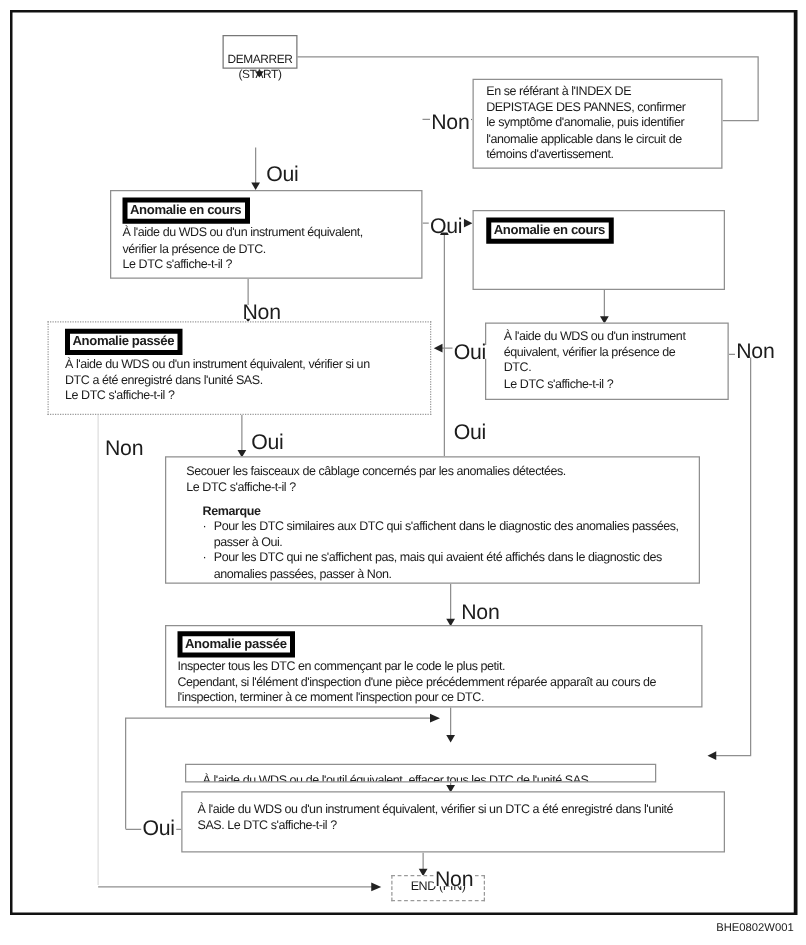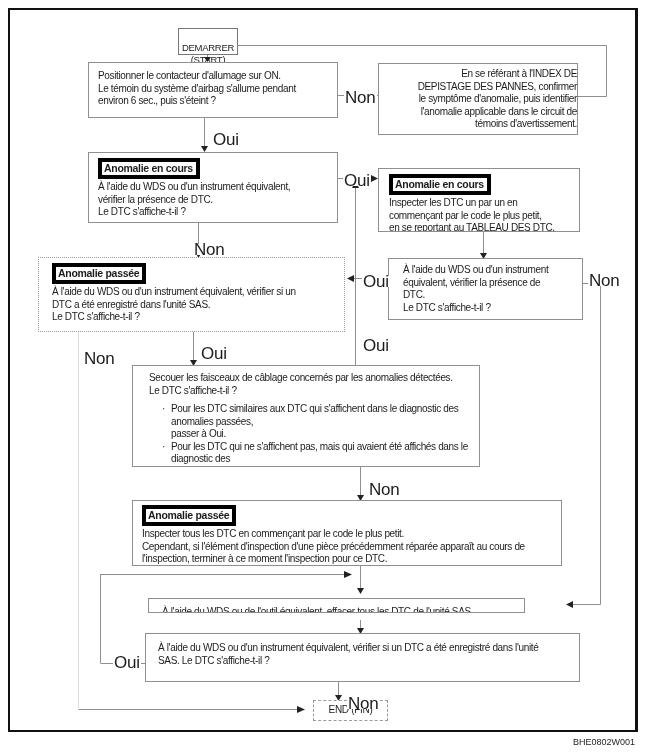--- a/index.html
+++ b/index.html
@@ -94,87 +94,80 @@
       <polygon points="357,628 364,628 360.5,634"></polygon>
       <polygon points="335,695 342,695 338.5,701"></polygon>
     </g>
   </svg>
 
   <div class="startnode">
     <span style="white-space:pre-line;">DEMARRER
 (START)</span>
   </div>
 
-  <div class="node" style="left:88px;top:62px;width:250px;height:56px;padding:7px 0 0 9px;">
-    <div class="body">Positionner le contacteur d'allumage sur ON.
-Le témoin du système d'airbag s'allume pendant
-environ 6 sec., puis s'éteint ?</div>
-  </div>
 
-  <div class="node" style="left:378px;top:63px;width:200px;height:72px;padding:4px 0 17px 10px;text-align:right;">
+  <div class="node" style="left:378px;top:63px;width:200px;height:72px;padding:4px 0 17px 10px;">
     <div class="body">En se référant à l'INDEX DE
 DEPISTAGE DES PANNES, confirmer
 le symptôme d'anomalie, puis identifier
 l'anomalie applicable dans le circuit de
 témoins d'avertissement.</div>
   </div>
 
   <div class="node" style="left:88px;top:152px;width:250px;height:71px;padding:5px 0 0 9px;">
     <span class="titlebox">Anomalie en cours</span>
     <div class="body">À l'aide du WDS ou d'un instrument équivalent,
 vérifier la présence de DTC.
 Le DTC s'affiche-t-il ?</div>
   </div>
 
   <div class="node" style="left:378px;top:168px;width:202px;height:64px;padding:5px 0 0 10px;">
     <span class="titlebox">Anomalie en cours</span>
-    <div class="body">Inspecter les DTC un par un en
-commençant par le code le plus petit,
-en se reportant au TABLEAU DES DTC.</div>
   </div>
 
   <div class="node" style="left:38px;top:257px;width:307px;height:75px;padding:5px 0 0 13px;border-style:dotted;border-color:#9a9a9a;">
     <span class="titlebox">Anomalie passée</span>
     <div class="body">À l'aide du WDS ou d'un instrument équivalent, vérifier si un
 DTC a été enregistré dans l'unité SAS.
 Le DTC s'affiche-t-il ?</div>
   </div>
 
   <div class="node" style="left:388px;top:258px;width:195px;height:62px;padding:5px 0 0 14px;">
     <div class="body">À l'aide du WDS ou d'un instrument
 équivalent, vérifier la présence de
 DTC.
 Le DTC s'affiche-t-il ?</div>
   </div>
 
-  <div class="node" style="left:132px;top:365px;width:348px;height:102px;padding:6px 0 0 16px;">
+  <div class="node" style="left:132px;top:365px;width:428px;height:102px;padding:6px 0 0 16px;">
     <div class="body">Secouer les faisceaux de câblage concernés par les anomalies détectées.
 Le DTC s'affiche-t-il ?</div>
     <div class="note">
+      <div class="note-title">Remarque</div>
       <div class="bullet">
         <span class="dot">·</span>
         <span class="txt">Pour les DTC similaires aux DTC qui s'affichent dans le diagnostic des anomalies passées,
 passer à Oui.</span>
       </div>
       <div class="bullet">
         <span class="dot">·</span>
         <span class="txt">Pour les DTC qui ne s'affichent pas, mais qui avaient été affichés dans le diagnostic des
 anomalies passées, passer à Non.</span>
       </div>
     </div>
   </div>
 
   <div class="node" style="left:132px;top:500px;width:430px;height:66px;padding:4px 0 0 9px;">
     <span class="titlebox">Anomalie passée</span>
     <div class="body">Inspecter tous les DTC en commençant par le code le plus petit.
 Cependant, si l'élément d'inspection d'une pièce précédemment réparée apparaît au cours de
 l'inspection, terminer à ce moment l'inspection pour ce DTC.</div>
   </div>
 
-  <div class="node" style="left:148px;top:598px;width:377px;height:15px;padding:7px 0 0 13px;text-decoration:underline;">
+  <div class="node" style="left:148px;top:611px;width:377px;height:15px;padding:7px 0 0 13px;text-decoration:underline;">
     <div class="body">À l'aide du WDS ou de l'outil équivalent, effacer tous les DTC de l'unité SAS.</div>
   </div>
 
   <div class="node" style="left:145px;top:633px;width:435px;height:49px;padding:8px 0 0 12px;">
     <div class="body">À l'aide du WDS ou d'un instrument équivalent, vérifier si un DTC a été enregistré dans l'unité
 SAS.  Le DTC s'affiche-t-il ?</div>
   </div>
 
   <div class="endnode">
     <span>END (FIN)</span>

